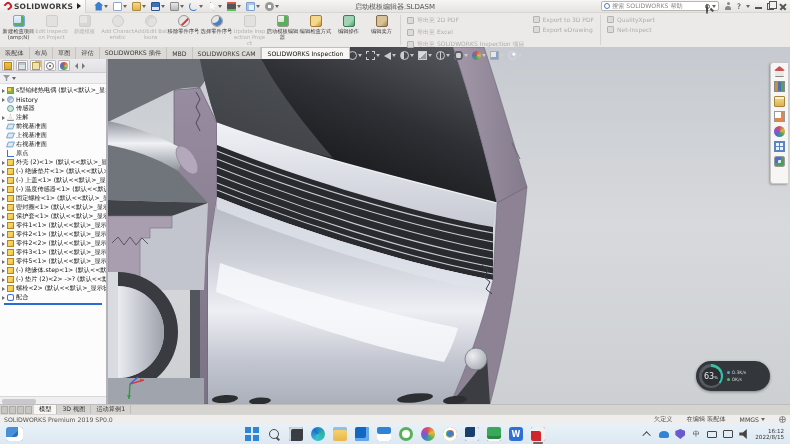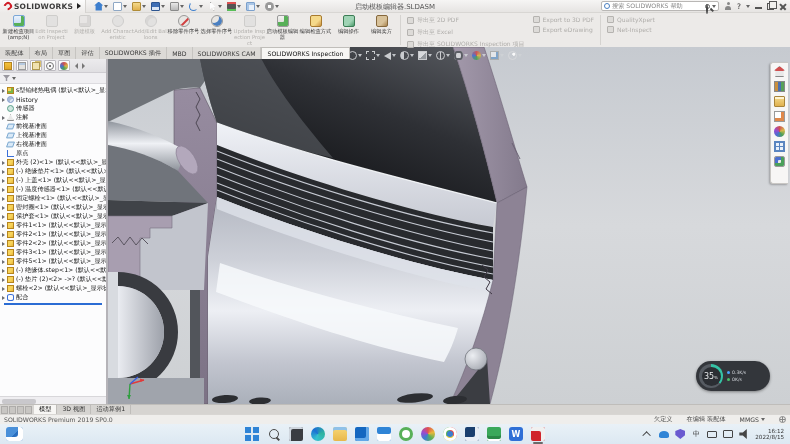--- a/index.html
+++ b/index.html
@@ -606,21 +606,21 @@
 
         <span class="tp-ico" data-name="appearances-scenes-icon"></span>
 
         <span class="tp-ico" data-name="custom-properties-icon"></span>
 
         <span class="tp-ico" data-name="solidworks-forum-icon"></span>
       </div>
 
     <div class="perf" data-name="performance-widget">
       <div class="perf-ring" data-name="cpu-usage-ring">
-        <span class="perf-cpu" data-name="cpu-usage-value"><span>35</span><span class="unit">%</span></span>
+        <span class="perf-cpu" data-name="cpu-usage-value"><span>63</span><span class="unit">%</span></span>
       </div>
       <div class="perf-stats" data-name="network-stats">
         <div class="perf-row">
           <span class="perf-dot" data-name="upload-dot-icon" style="background:#4aa3ff"></span>
           <span data-name="upload-speed">0.3K/s</span>
         </div>
         <div class="perf-row">
           <span class="perf-dot" data-name="download-dot-icon" style="background:#49c06b"></span>
           <span data-name="download-speed">0K/s</span>
         </div>

